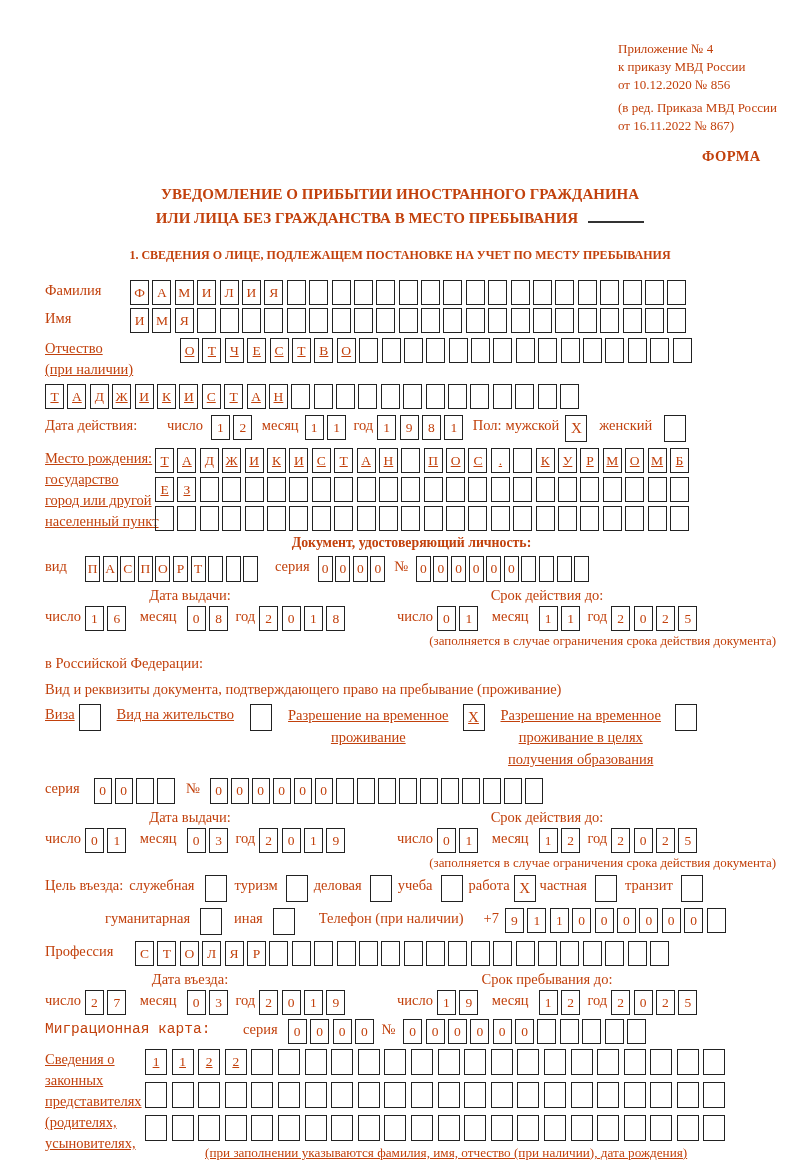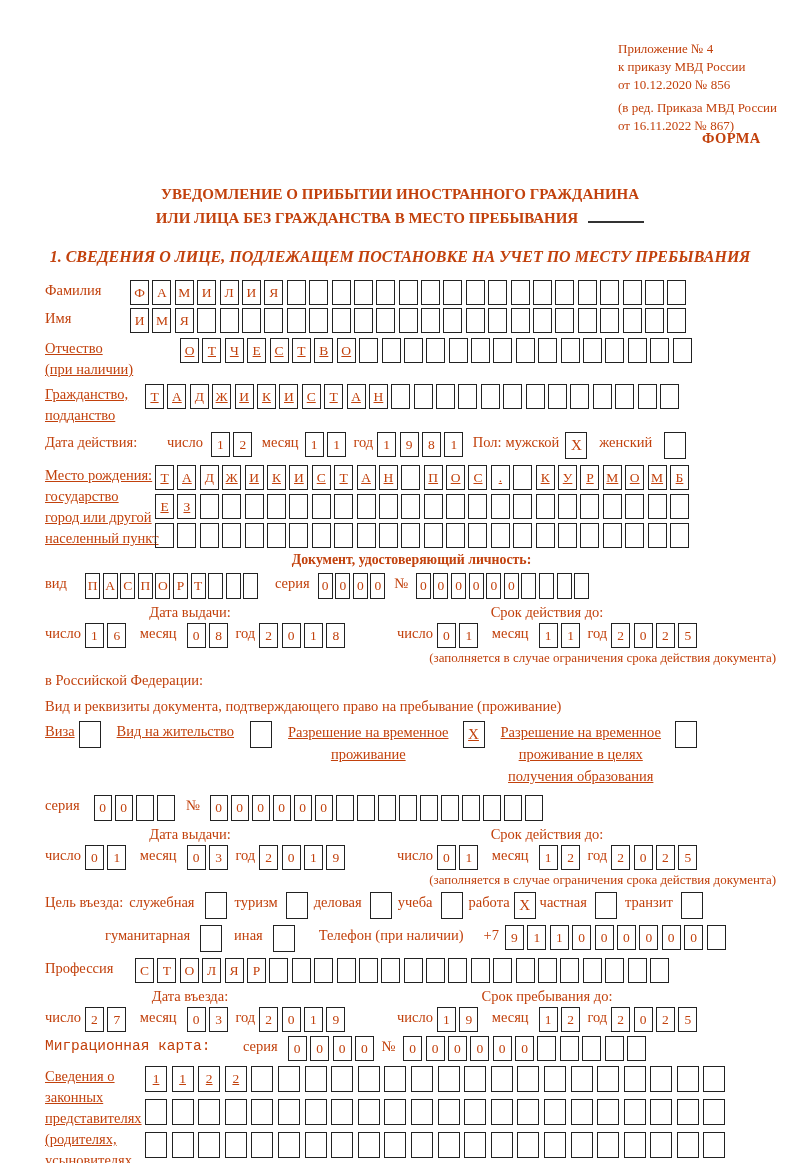--- a/index.html
+++ b/index.html
@@ -3,24 +3,24 @@
 <meta charset="utf-8">
 <style>
   * { margin:0; padding:0; box-sizing:border-box; }
   html,body { background:#fff; }
   .page {
     position:relative; width:800px; height:1163px; background:#fff;
     font-family:"Liberation Serif", serif; color:#c2410c; overflow:hidden;
   }
   .hdr { position:absolute; left:618px; top:40px; font-size:13px; line-height:18px; }
   .hdr .ed { margin-top:5px; }
-  .forma { position:absolute; left:702px; top:130px; font-weight:bold; font-size:14.5px; letter-spacing:.4px; }
+  .forma { position:absolute; left:702px; top:148px; font-weight:bold; font-size:14.5px; letter-spacing:.4px; }
   .title { position:absolute; top:182px; left:0; width:100%; text-align:center; font-weight:bold; font-size:15px; line-height:24px; }
   .uline { display:inline-block; width:56px; border-bottom:2px solid #333; height:13px; margin-left:10px; }
-  .sec { position:absolute; top:248px; left:0; width:100%; text-align:center; font-weight:bold; font-size:16px;font-style:italic; }
+  .sec { position:absolute; top:248px; left:0; width:100%; text-align:center; font-weight:bold; font-size:12px; }
   .body { position:absolute; top:280px; left:45px; right:22px; }
   .row { display:flex; align-items:flex-start; }
   .top { align-items:flex-start;text-decoration:underline; }
   .cells { display:flex; flex:none; }
   .cell {
     width:19px; height:25px; border:1.5px solid #222; margin-right:3.4px; flex:none;
     display:flex; align-items:center; justify-content:center; font-size:13.5px;
   }
   .sm .cell { width:15px; height:26px; margin-right:2.6px; }
   .med .cell { width:18px; height:26px; margin-right:3px; }
@@ -159,24 +159,20 @@
           <span class="cell"></span>
           <span class="cell"></span>
           <span class="cell"></span>
           <span class="cell"></span>
           <span class="cell"></span>
           <span class="cell"></span>
         </span>
     </div>
 
     <div class="row top mb6">
-      <div class="lstack w100">
-        <div>Гражданство,</div>
-        <div>подданство</div>
-      </div>
       <span class="cells">
           <span class="cell">Т</span>
           <span class="cell">А</span>
           <span class="cell">Д</span>
           <span class="cell">Ж</span>
           <span class="cell">И</span>
           <span class="cell">К</span>
           <span class="cell">И</span>
           <span class="cell">С</span>
           <span class="cell">Т</span>

